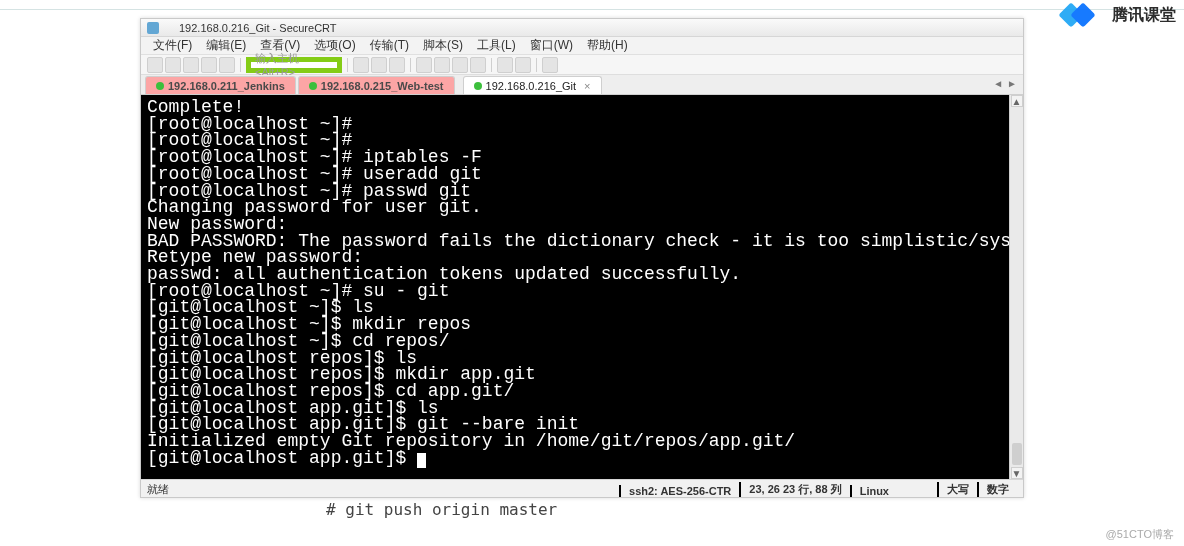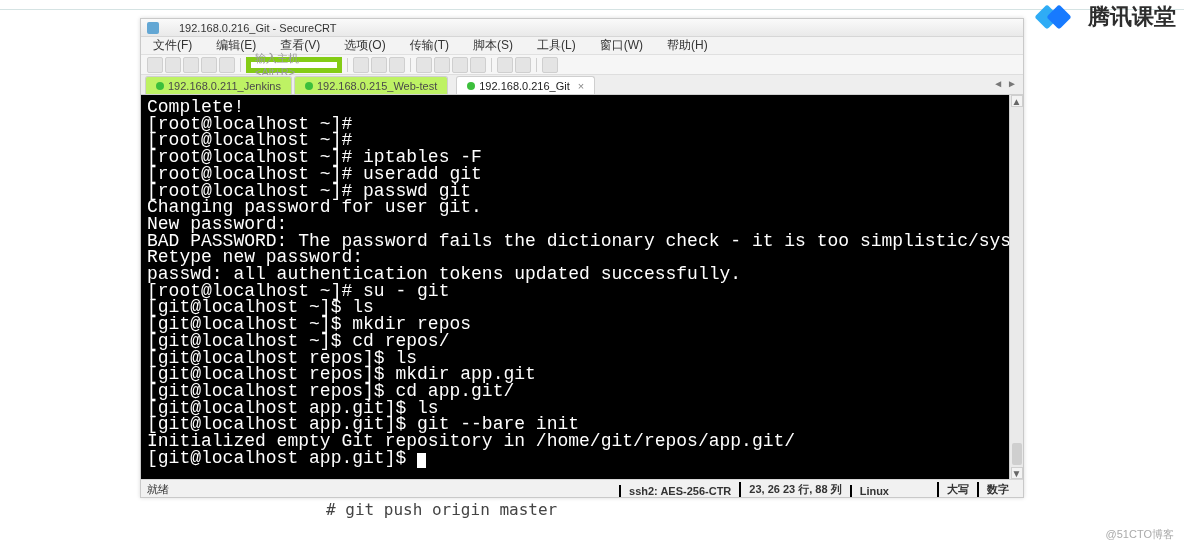--- a/index.html
+++ b/index.html
@@ -5,45 +5,45 @@
   * { margin: 0; padding: 0; box-sizing: border-box; }
   body {
     background: #fff;
     font-family: "Microsoft YaHei", Arial, sans-serif;
     width: 1184px;
     height: 546px;
     position: relative;
     overflow: hidden;
   }
   .page-bg-line { position:absolute; left:0; right:0; top:9px; height:1px; background:#d5e3e3; }
-  .watermark-tr { position:absolute; top:2px; right:8px; display:flex; align-items:center; gap:14px; color:#222; font-size:22px; font-weight:600; opacity:.95; z-index:50;}
+  .watermark-tr { position:absolute; top:2px; right:8px; display:flex; align-items:center; gap:14px; color:#222; font-size:16px; font-weight:600; opacity:.95; z-index:50;}
   .watermark-tr .logo-sq { position:relative; width:36px; height:26px; }
   .watermark-tr .logo-sq .d1 { position:absolute; width:18px; height:18px; transform:rotate(45deg); left:0; top:4px; background:#24a8f5; border-radius:3px;}
   .watermark-tr .logo-sq .d2 { position:absolute; width:18px; height:18px; transform:rotate(45deg); left:12px; top:4px; background:#0b73ff; border-radius:3px;}
   .watermark-br { position:absolute; right:10px; bottom:4px; font-size:11px; color:#aaa; z-index:50;}
   .below-note { position:absolute; left:326px; top:500px; font-size:16px; font-family: Menlo, Consolas, monospace; color:#444;}
   .window {
     position:absolute;
     left:140px; top:18px;
     width:884px; height:480px;
     background:#f6f6f6;
     border:1px solid #c9c9c9;
     box-shadow: 0 0 4px rgba(0,0,0,.15);
     display:flex; flex-direction:column;
   }
   .titlebar { height:18px; display:flex; align-items:center; padding:0 6px; gap:20px; font-size:11px; color:#333; background:linear-gradient(#fafafa,#e9e9e9); border-bottom:1px solid #d6d6d6;}
   .titlebar .app-icon { width:12px; height:12px; background:#63a7d4; border-radius:2px; }
-  .menubar { height:18px; display:flex; align-items:center; padding:0 6px; gap:12px; font-size:12px; color:#333; background:#f3f3f3; border-bottom:1px solid #e0e0e0;text-align:center;}
+  .menubar { height:18px; display:flex; align-items:center; padding:0 6px; gap:2px; font-size:12px; color:#333; background:#f3f3f3; border-bottom:1px solid #e0e0e0;text-align:center;}
   .menubar span { padding:0 6px; cursor:default;}
   .toolbar { height:20px; display:flex; align-items:center; padding:0 6px; gap:2px; background:#f6f6f6; border-bottom:1px solid #dedede;}
   .tb-btn { width:16px; height:16px; background:#e4e4e4; border:1px solid #cfcfcf; border-radius:2px; }
   .tb-sep { width:1px; height:14px; background:#cfcfcf; margin:0 3px;}
   .tb-input { height:16px; width:96px; font-size:11px; color:#999; border:5px solid #84cc16; background:#fff; padding:0 4px; display:flex; align-items:center; }
   .tabsbar { height:20px; display:flex; align-items:flex-end; padding:0 4px; background:#eeeeee; border-bottom:1px solid #cfcfcf; position:relative;}
-  .tab { height:18px; display:flex; align-items:center; gap:4px; padding:0 10px; font-size:11px; color:#4a4a4a; border:1px solid #cfcfcf; border-bottom:none; background:#bef264; margin-right:2px; border-radius:3px 3px 0 0;}
+  .tab { height:18px; display:flex; align-items:center; gap:4px; padding:0 10px; font-size:11px; color:#4a4a4a; border:1px solid #cfcfcf; border-bottom:none; background:#fca5a5; margin-right:2px; border-radius:3px 3px 0 0;font-weight:bold;}
   .tab .dot { width:8px; height:8px; border-radius:50%; background:#3cbf3c;}
   .tab.active { background:#fff; font-weight:normal; color:#222;margin-left:6px;}
   .tab .close { font-size:11px; color:#888; margin-left:4px;}
   .tabsbar .nav { position:absolute; right:6px; top:3px; font-size:10px; color:#777; display:flex; gap:4px;}
   .terminal-wrap { flex:1; display:flex; position:relative; }
   .terminal {
     flex:1; background:#000; color:#fff;
     font-family: "Courier New", Consolas, monospace;
     font-size:18px; line-height:16.7px;
     padding:4px 6px 4px 6px;

